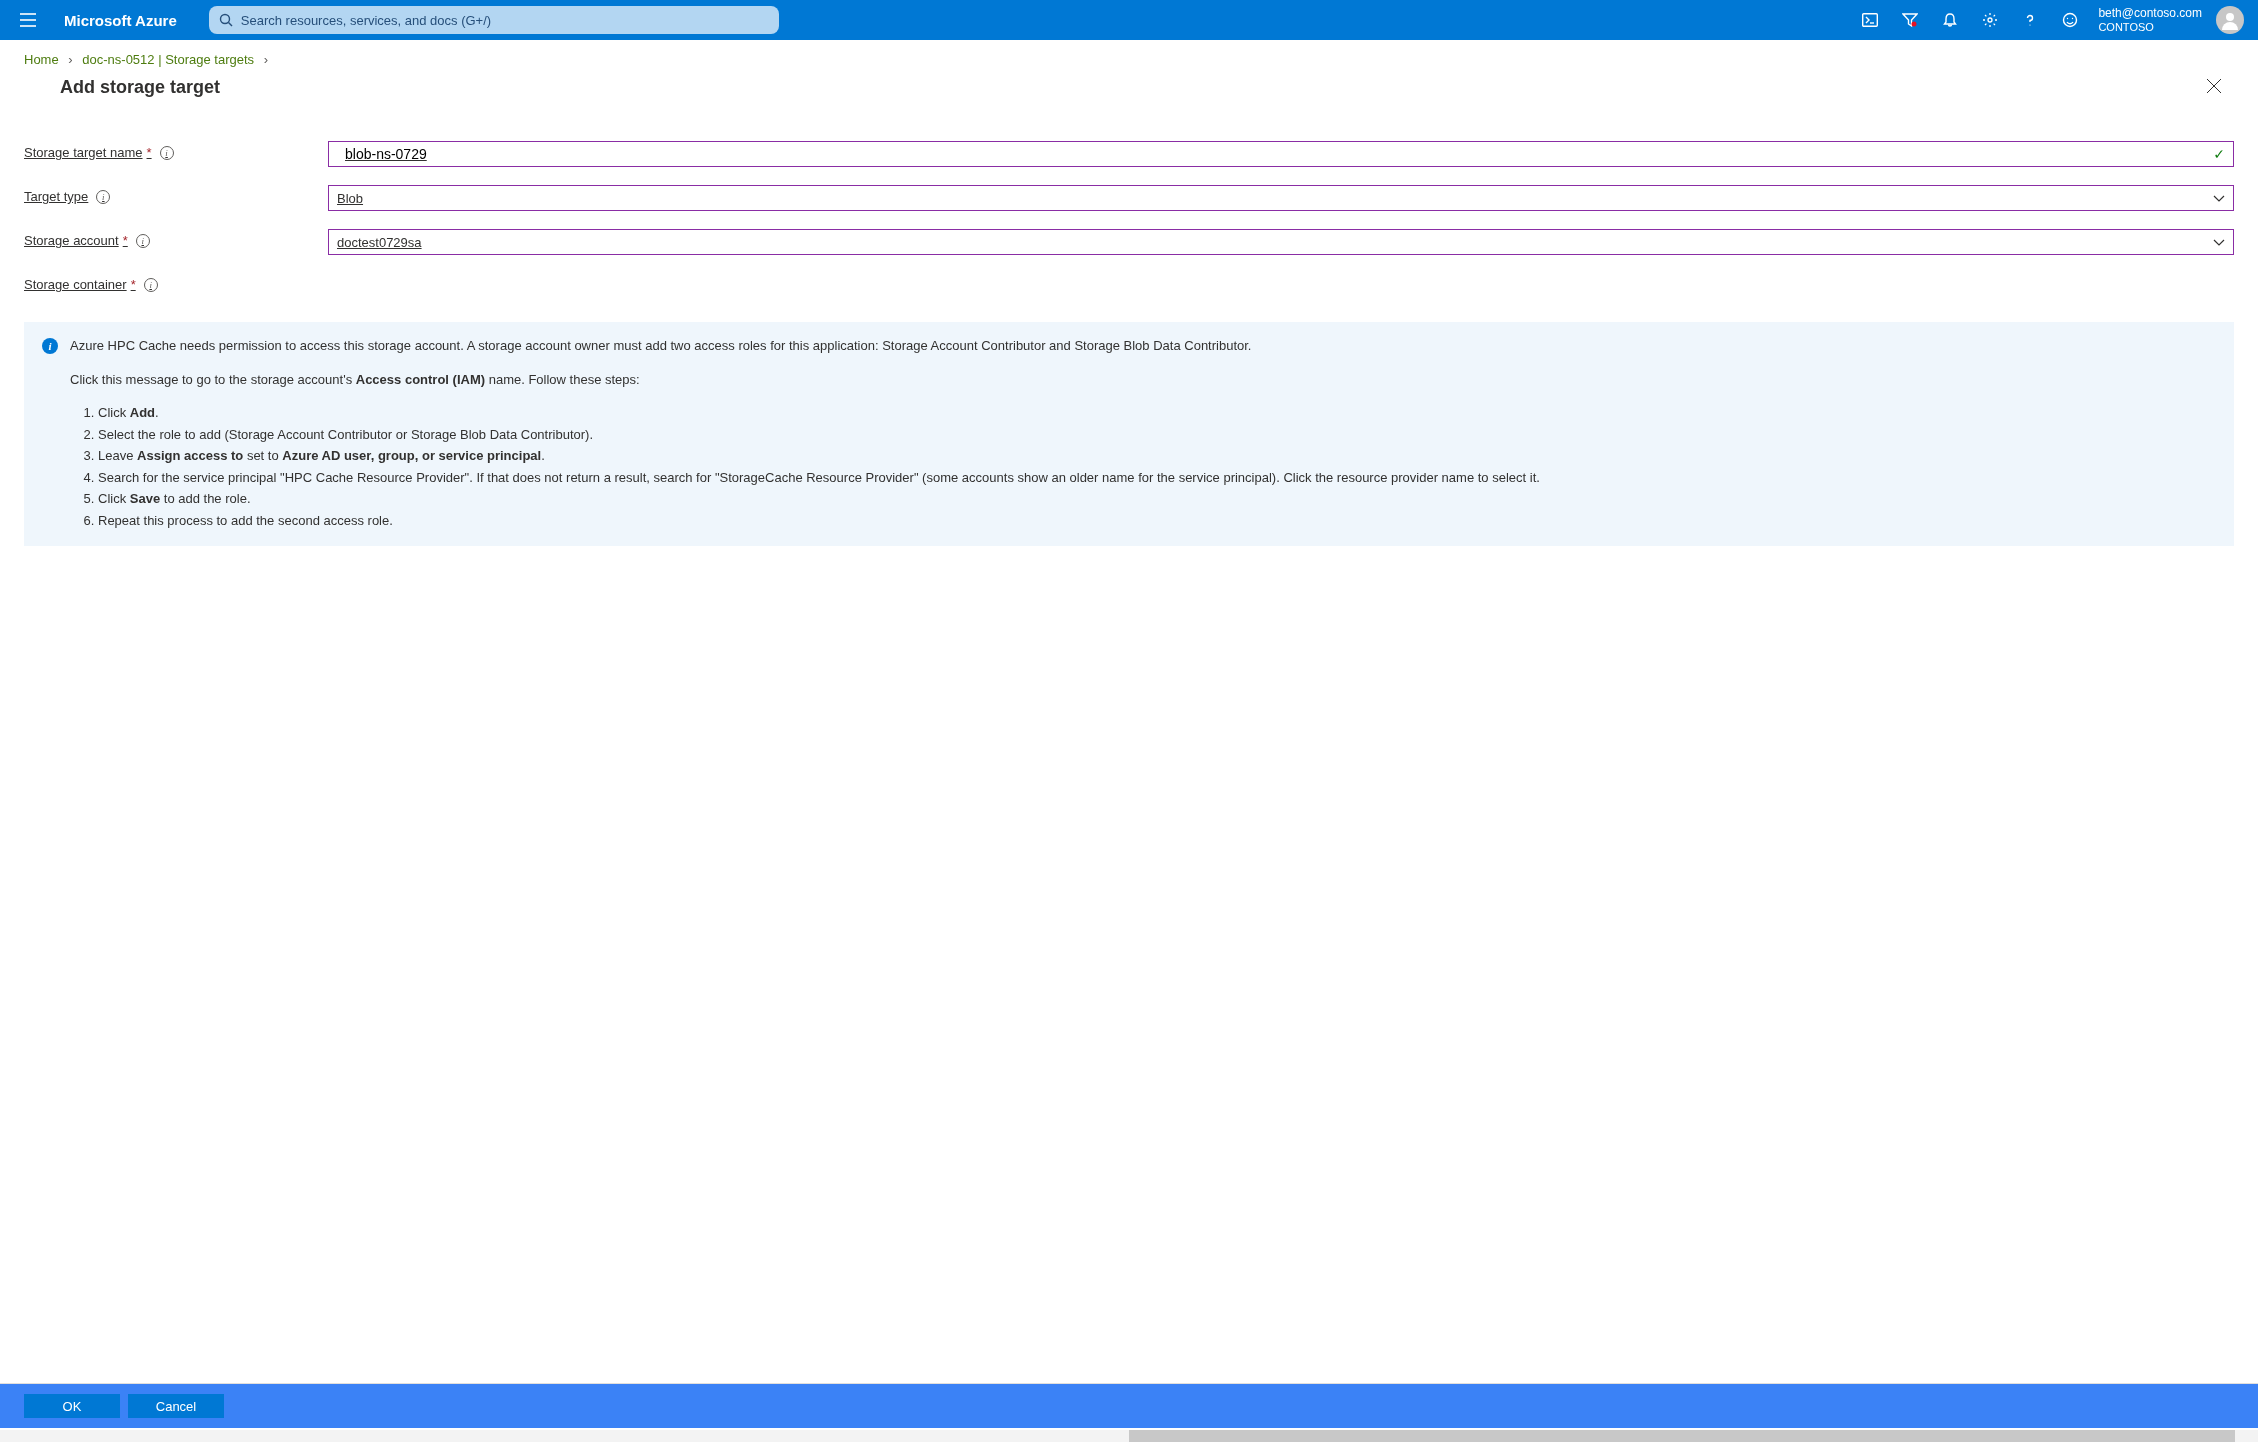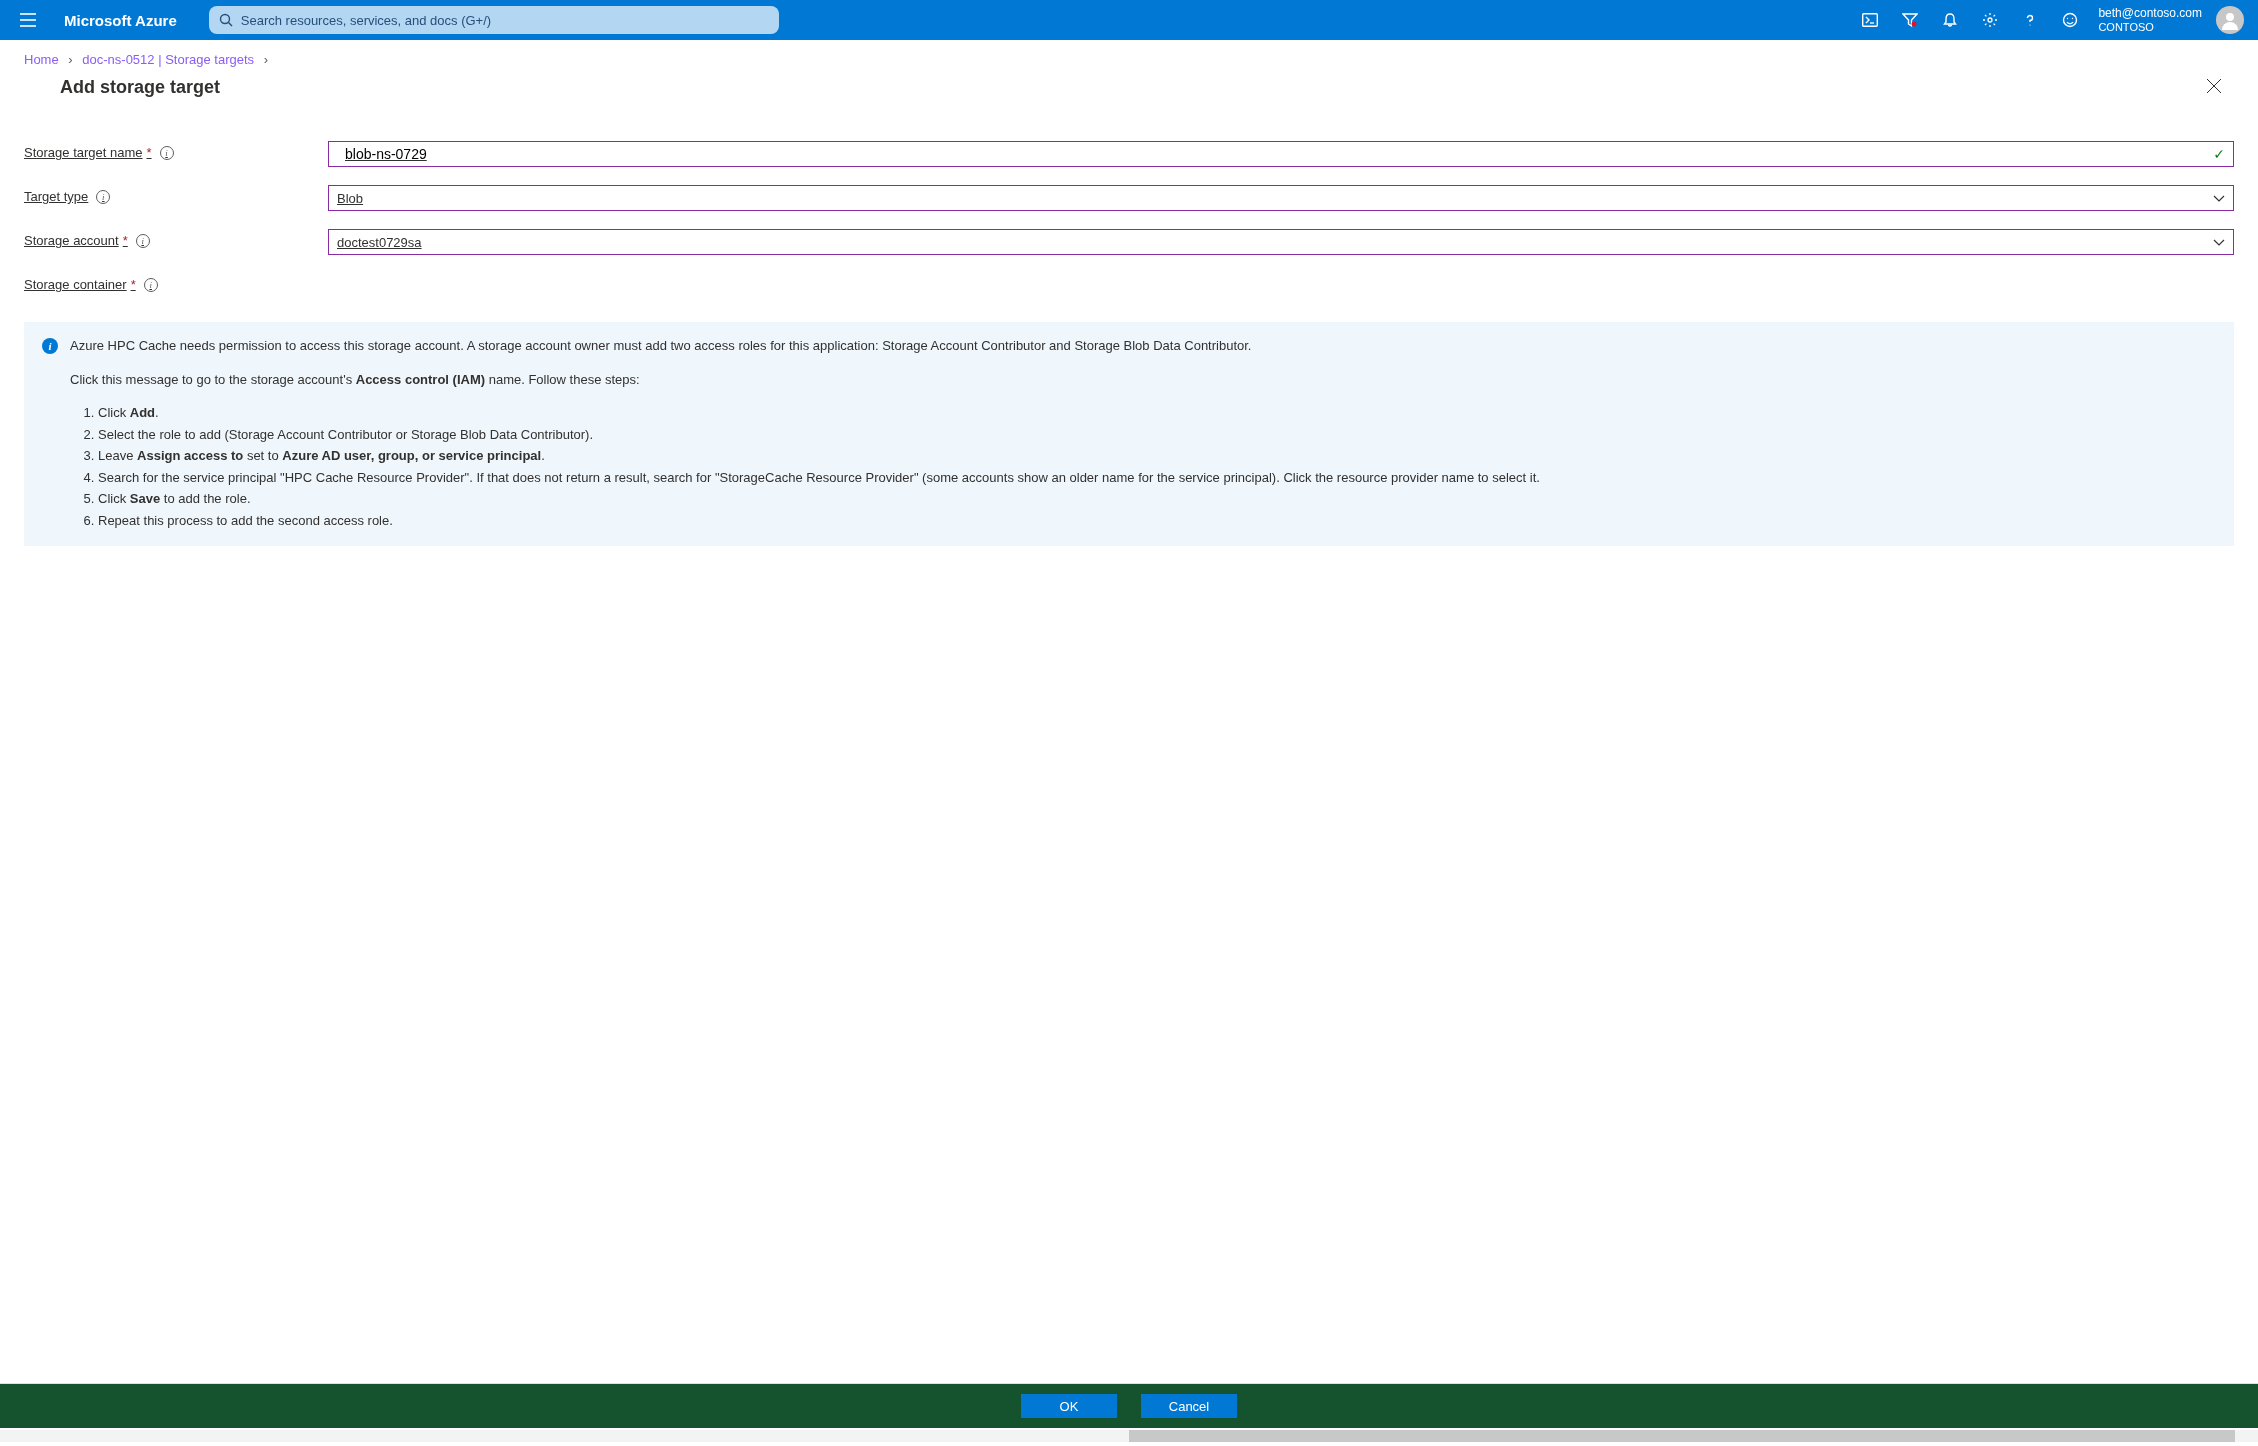--- a/index.html
+++ b/index.html
@@ -16,42 +16,42 @@
 .top-spacer { flex: 1; }
 .top-icons { display: flex; align-items: center; }
 .top-icon { width: 40px; height: 40px; display: flex; align-items: center; justify-content: center; cursor: pointer; }
 .top-icon svg { stroke: #fff; fill: none; }
 .user-block { text-align: left; padding: 0 8px; line-height: 1.2; font-size: 12px; }
 .user-block .dir { font-size: 11px; }
 .avatar { width: 28px; height: 28px; border-radius: 50%; background: #c7c7c7; display: flex; align-items: center; justify-content: center; margin: 0 6px; }
 .avatar svg { fill: #fff; }
 .content { padding: 12px 24px 0 24px; position: relative; }
 .breadcrumb { font-size: 13px; color: #605e5c; }
-.breadcrumb a { color: #8b5cf6; text-decoration: none; }
+.breadcrumb a { color: #4d7c0f; text-decoration: none; }
 .breadcrumb .sep { margin: 0 6px; color: #605e5c; }
 .page-head { display: flex; align-items: center; justify-content: space-between; margin-top: 6px; margin-bottom: 40px; padding-right: 8px;}
 .page-title { font-size: 18px; font-weight: 600; margin-left: 36px; }
 .close-btn { cursor: pointer; font-size: 20px; line-height: 1; padding: 4px; }
 .form-row { display: flex; align-items: flex-start; margin-bottom: 18px; text-decoration: underline; }
 .form-label-col { width: 304px; flex-shrink: 0; display: flex; align-items: center; font-size: 13px; padding-top: 4px;}
 .req-star { color: #a4262c; margin-left: 4px; }
 .info-i { display: inline-flex; width: 14px; height: 14px; border: 1px solid #605e5c; border-radius: 50%; align-items: center; justify-content: center; font-size: 9px; color: #605e5c; margin-left: 8px; font-style: italic; font-family: serif;}
 .form-input-col { flex: 1; }
 .az-input, .az-select { width: 100%; height: 26px; border: 1px solid #8a2da5; padding: 0 8px; font-size: 13px; background: #fff; color: #323130; position: relative; display: flex; align-items: center; }
 .az-input input { border: none; flex: 1; outline: none; font-size: 14px; padding-left: 8px; }
 .checkmark { color: #107c10; position: absolute; right: 8px; font-size: 14px; }
 .chev { position: absolute; right: 8px; }
 .chev svg { stroke: #323130; }
 .create-new { color: #0078d4; font-size: 13px; margin-top: 4px; display: inline-block; cursor: pointer; }
 .info-box { background: #eff6fc; padding: 14px 18px; margin-top: 30px; font-size: 13px; line-height: 1.5; display: flex; }
 .info-box-icon { width: 16px; height: 16px; border-radius: 50%; background: #0078d4; color: #fff; font-weight: 700; display: flex; align-items: center; justify-content: center; font-size: 11px; margin-right: 12px; flex-shrink: 0; margin-top: 2px; font-family: serif; font-style: italic;}
 .info-box-body p { margin-bottom: 14px; }
 .info-box-body ol { padding-left: 28px; }
 .info-box-body li { margin-bottom: 2px; }
-.footer-bar { position: fixed; bottom: 18px; left: 0; right: 0; padding: 10px 24px; border-top: 1px solid #e1dfdd; background: #14532d; display: flex; gap: 24px; justify-content: center; }
+.footer-bar { position: fixed; bottom: 18px; left: 0; right: 0; padding: 10px 24px; border-top: 1px solid #e1dfdd; background: #3b82f6; display: flex; gap: 8px; }
 .btn { height: 24px; min-width: 96px; border: none; background: #0078d4; color: #fff; font-size: 13px; cursor: pointer; }
 .scroll-track { position: fixed; bottom: 4px; left: 0; right: 0; height: 12px; background: #f3f3f3; }
 .scroll-thumb { position: absolute; left: 50%; width: 49%; height: 100%; background: #c8c8c8; }
 b { font-weight: 600; }
 </style>
 </head>
 <body>
 
 <div class="topbar">
   <div class="hamburger">

